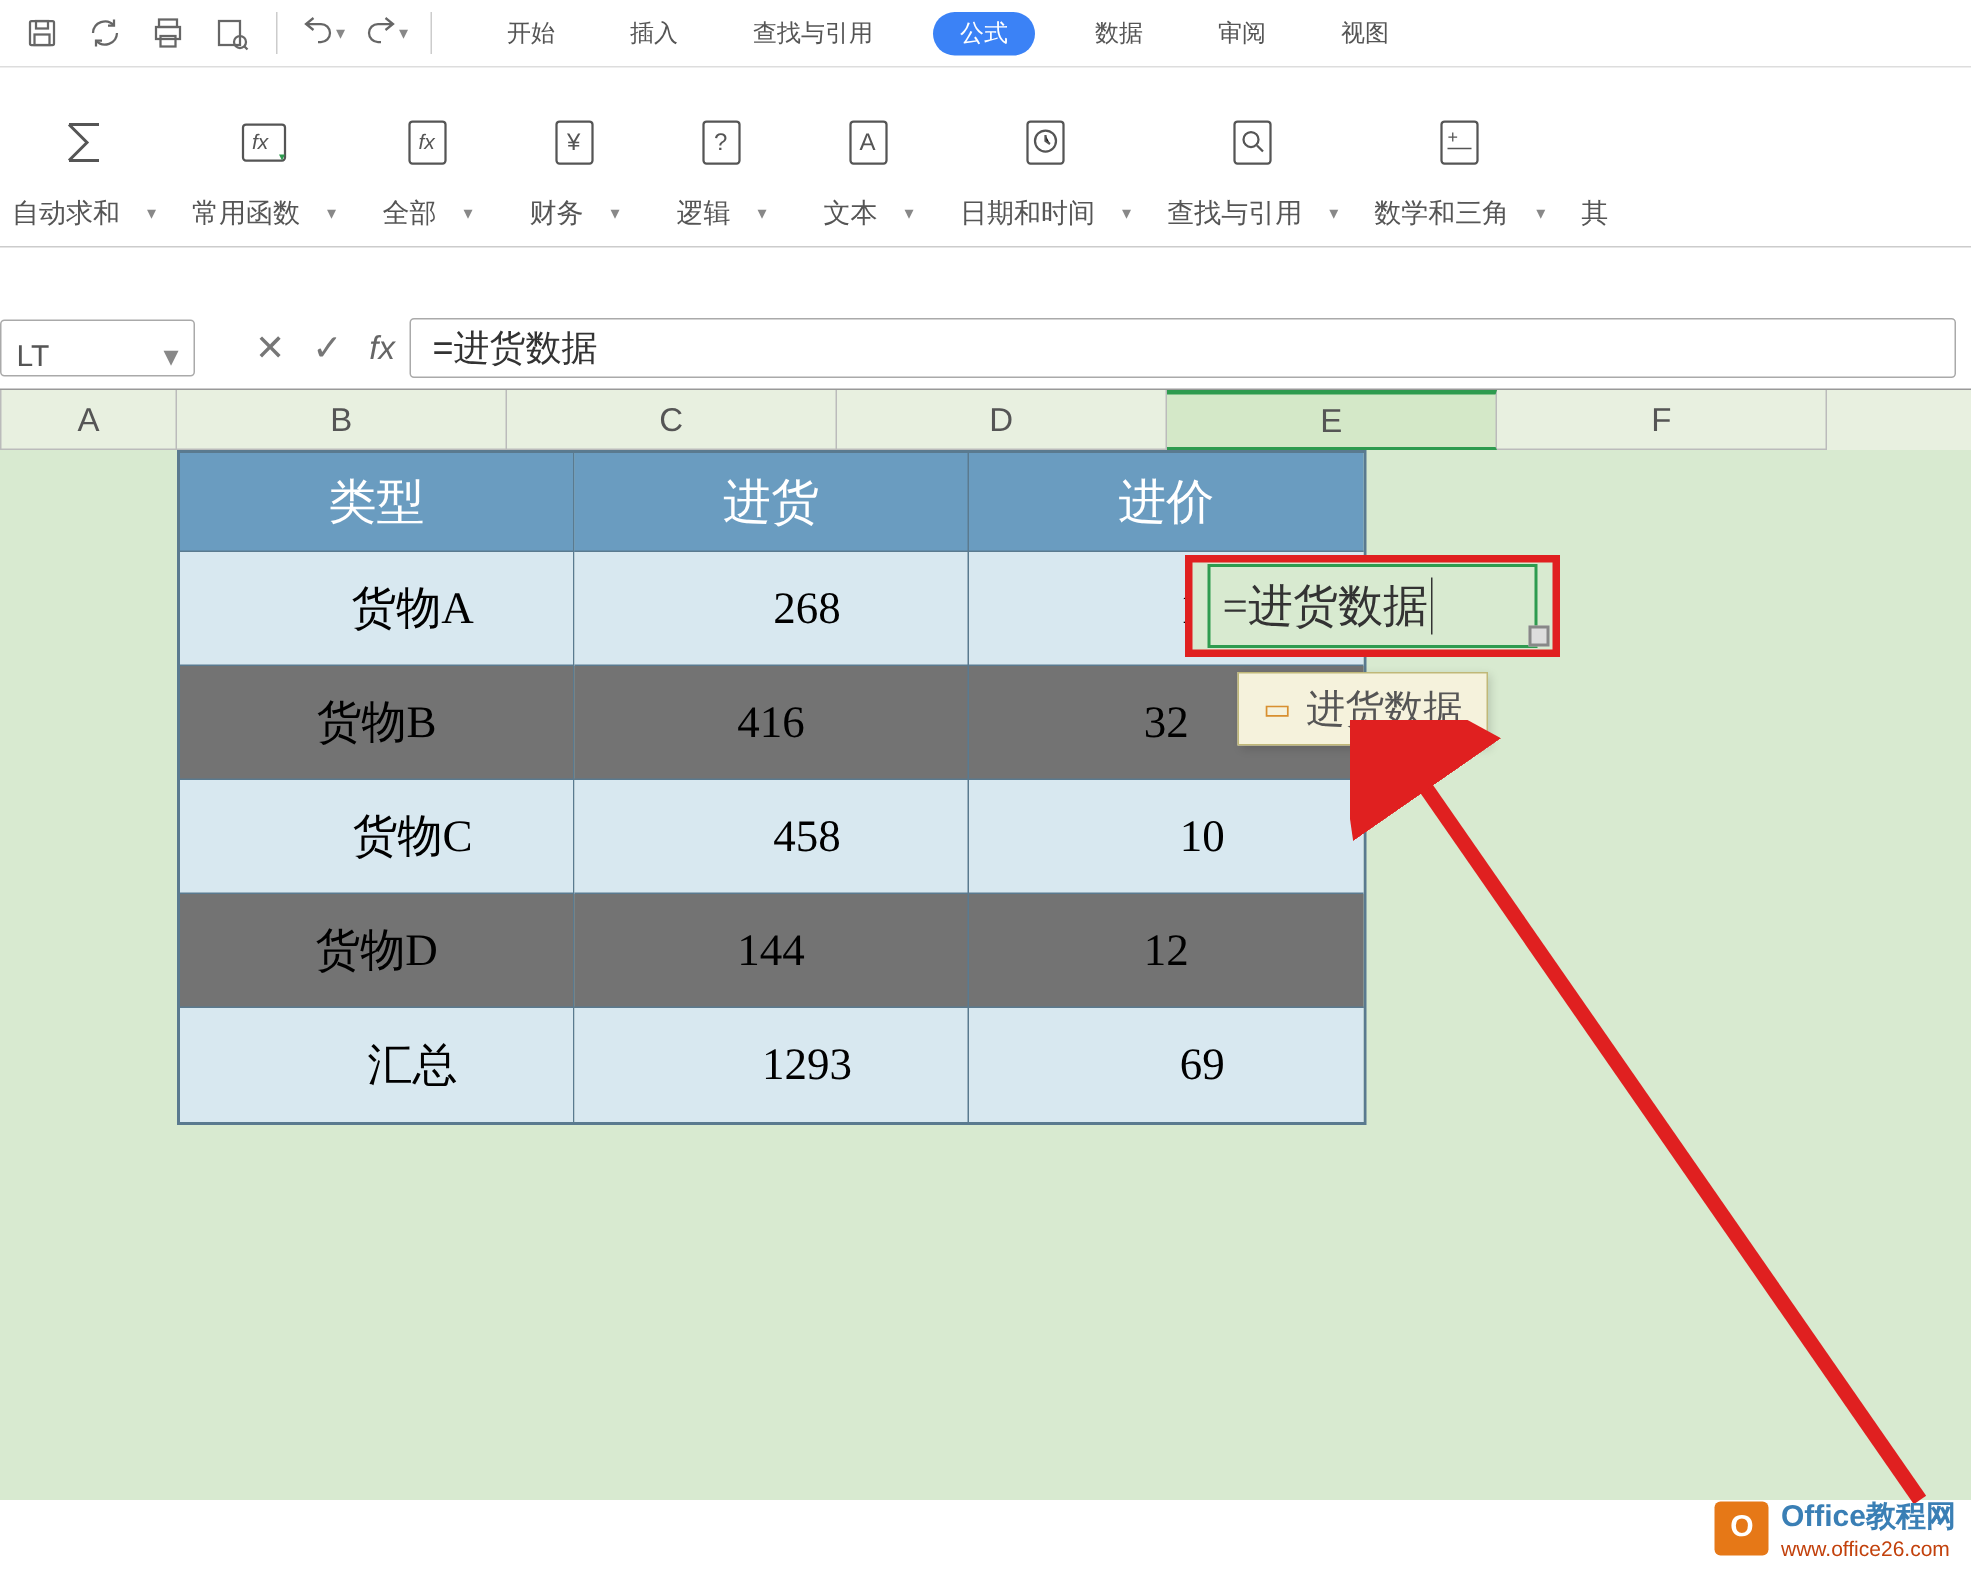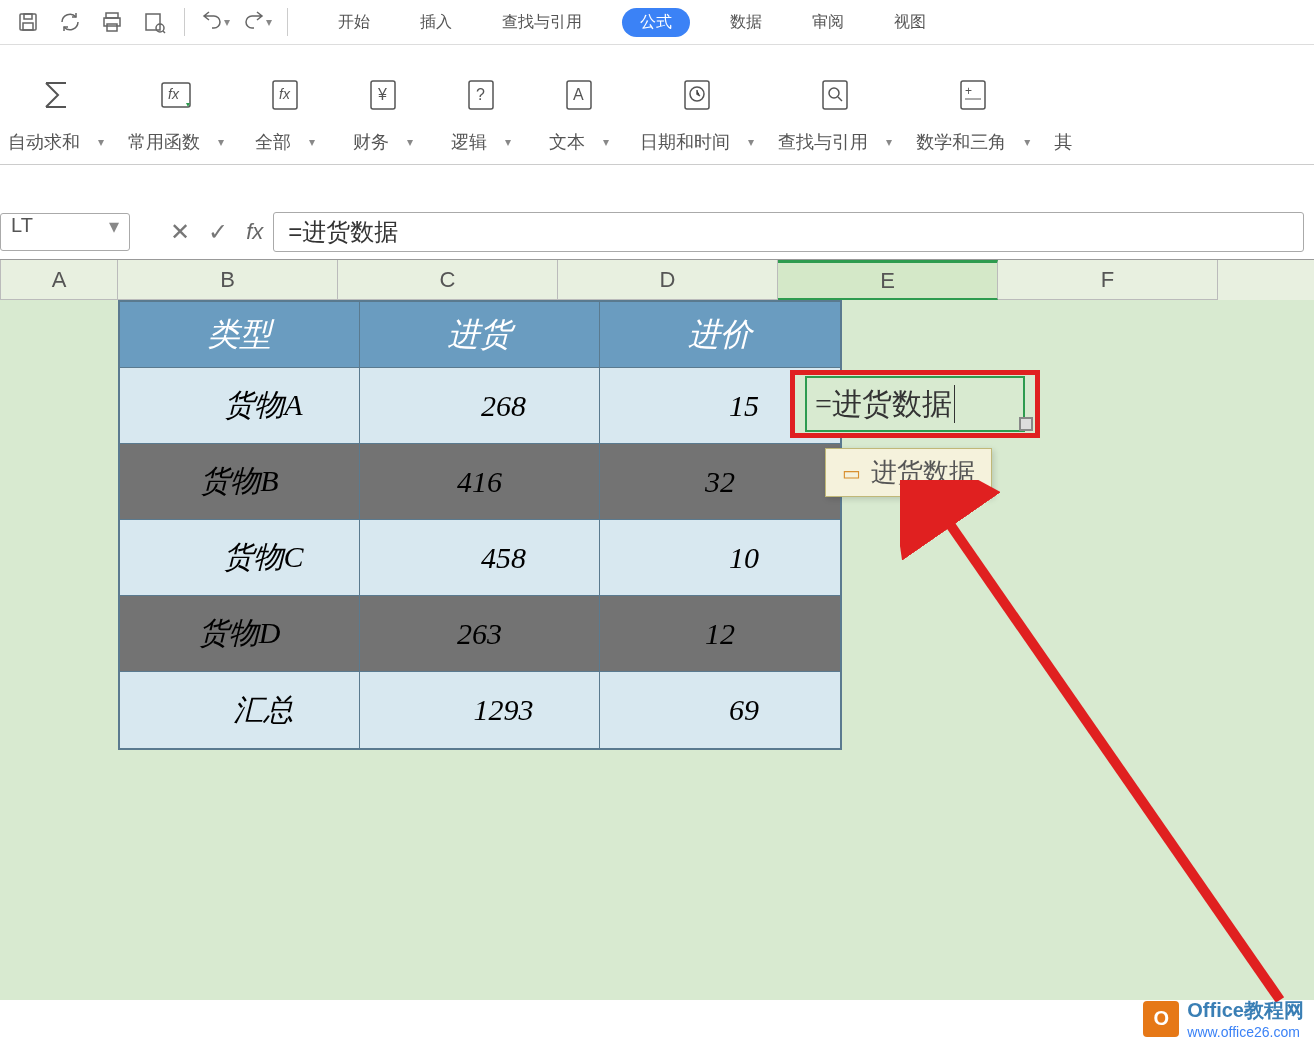--- a/index.html
+++ b/index.html
@@ -17,21 +17,21 @@
     
     .ribbon { display: flex; height: 120px; padding: 10px 0; gap: 8px; border-bottom: 1px solid #ccc; }
     .ribbon-item { display: flex; flex-direction: column; align-items: center; justify-content: flex-end; gap: 10px; padding: 0 8px; cursor: pointer; min-width: 90px; }
     .ribbon-icon { height: 50px; display: flex; align-items: center; justify-content: center; }
     .ribbon-icon svg { width: 36px; height: 36px; }
     .ribbon-label { font-size: 18px; color: #555; display: flex; align-items: center; gap: 18px; }
     .dd-arrow { font-size: 12px; color: #888; }
     
     
     .formula-area { display: flex; align-items: center; height: 55px; border-bottom: 1px solid #999; margin-top: 40px; gap: 10px; }
-    .name-box { width: 130px; height: 38px; border: 1px solid #aaa; background: #fff; display: flex; align-items: flex-start; padding: 0 10px; font-size: 20px; color: #555; border-radius: 3px; }
+    .name-box { width: 130px; height: 38px; border: 1px solid #aaa; background: #fff; display: flex; align-items: flex-end; padding: 0 10px; font-size: 20px; color: #555; border-radius: 3px; }
     .name-box-dd { margin-left: auto; color: #888; }
     .fb-btns { display: flex; gap: 18px; margin-left: 30px; align-items: center; }
     .fb-btn { font-size: 24px; color: #777; cursor: pointer; }
     .fx-label { font-style: italic; font-size: 22px; color: #666; }
     .formula-input { flex: 1; height: 40px; border: 1px solid #aaa; border-radius: 3px; padding: 0 14px; font-size: 24px; color: #333; display: flex; align-items: center; margin-right: 10px; }
     
     
     .col-headers { display: flex; height: 40px; background: #e8f0e0; }
     .col-h { border-right: 1px solid #bbb; border-bottom: 1px solid #bbb; display: flex; align-items: center; justify-content: center; font-size: 22px; color: #555; }
     .col-A { width: 118px; border-left: 1px solid #bbb; }
@@ -40,21 +40,21 @@
     .col-D { width: 220px; }
     .col-E { width: 220px; background: #d4e8c8; border-top: 3px solid #2e9b4f; border-bottom: 2px solid #2e9b4f; }
     .col-F { width: 220px; }
     
     
     .sheet-body { position: relative; background: #d8ead0; height: 700px; }
     
     
     .data-table { position: absolute; left: 118px; top: 0; border: 2px solid #5a7a8f; }
     .dt-row { display: flex; }
-    .dt-cell { width: 240px; height: 76px; display: flex; align-items: center; justify-content: center; font-size: 30px; font-family: "SimSun", serif; border-right: 1px solid #5a7a8f; border-bottom: 1px solid #5a7a8f; font-style: italic; }
+    .dt-cell { width: 263px; height: 76px; display: flex; align-items: center; justify-content: center; font-size: 30px; font-family: "SimSun", serif; border-right: 1px solid #5a7a8f; border-bottom: 1px solid #5a7a8f; }
     .dt-cell:last-child { border-right: none; }
     .dt-header { background: #6a9cc0; color: #fff; font-size: 32px; font-family: "SimSun", serif; height: 66px; }
     .dt-even { background: #d8e8f0; padding-left: 48px; }
     .dt-odd { background: #737373; }
     .dt-last .dt-cell { border-bottom: none; }
     
     
     .cell-E2 { position: absolute; left: 790px; top: 70px; width: 250px; height: 68px; border: 5px solid #e02020; display: flex; align-items: center; padding: 0 10px; font-size: 30px; font-family: "SimSun", serif; color: #333; background: #d8ead0; }
     .cell-E2-inner { border: 2px solid #2e9b4f; width: 100%; height: 56px; display: flex; align-items: center; padding: 0 8px; }
     .cursor-line { width: 1px; height: 38px; background: #333; margin-left: 2px; }
@@ -64,21 +64,21 @@
     .tooltip { position: absolute; left: 825px; top: 148px; background: #f5f2dc; border: 1px solid #c0b878; padding: 6px 16px; display: flex; align-items: center; gap: 10px; font-size: 26px; color: #555; box-shadow: 2px 2px 6px rgba(0,0,0,0.15); }
     .tooltip-icon { color: #d89030; font-size: 20px; }
     
     
     .red-arrow { position: absolute; left: 900px; top: 180px; }
     
     
     .watermark { position: absolute; right: 10px; bottom: 10px; display: flex; align-items: center; gap: 8px; }
     .wm-icon { width: 36px; height: 36px; background: #e67817; border-radius: 4px; display: flex; align-items: center; justify-content: center; color: #fff; font-weight: bold; font-size: 20px; }
     .wm-text { font-size: 20px; color: #3a7fb5; font-weight: bold; }
-    .wm-text small { display: block; font-size: 14px; color: #3b82f6; font-weight: normal; }
+    .wm-text small { display: block; font-size: 14px; color: #c2410c; font-weight: normal; }
   </style>
 </head>
 <body>
 
 <div class="toolbar-top">
   <div class="tb-icon">
       <svg viewBox="0 0 24 24">
         <rect x="4" y="4" width="16" height="16" rx="1"></rect>
         <rect x="8" y="4" width="8" height="5"></rect>
         <rect x="7" y="13" width="10" height="7"></rect>
@@ -292,21 +292,21 @@
       <div class="dt-cell dt-odd">416</div>
       <div class="dt-cell dt-odd">32</div>
     </div>
     <div class="dt-row">
       <div class="dt-cell dt-even">货物C</div>
       <div class="dt-cell dt-even">458</div>
       <div class="dt-cell dt-even">10</div>
     </div>
     <div class="dt-row">
       <div class="dt-cell dt-odd">货物D</div>
-      <div class="dt-cell dt-odd">263</div>
+      <div class="dt-cell dt-odd">144</div>
       <div class="dt-cell dt-odd">12</div>
     </div>
     <div class="dt-row dt-last">
       <div class="dt-cell dt-even">汇总</div>
       <div class="dt-cell dt-even">1293</div>
       <div class="dt-cell dt-even">69</div>
     </div>
   </div>
 
   <div class="cell-E2">

